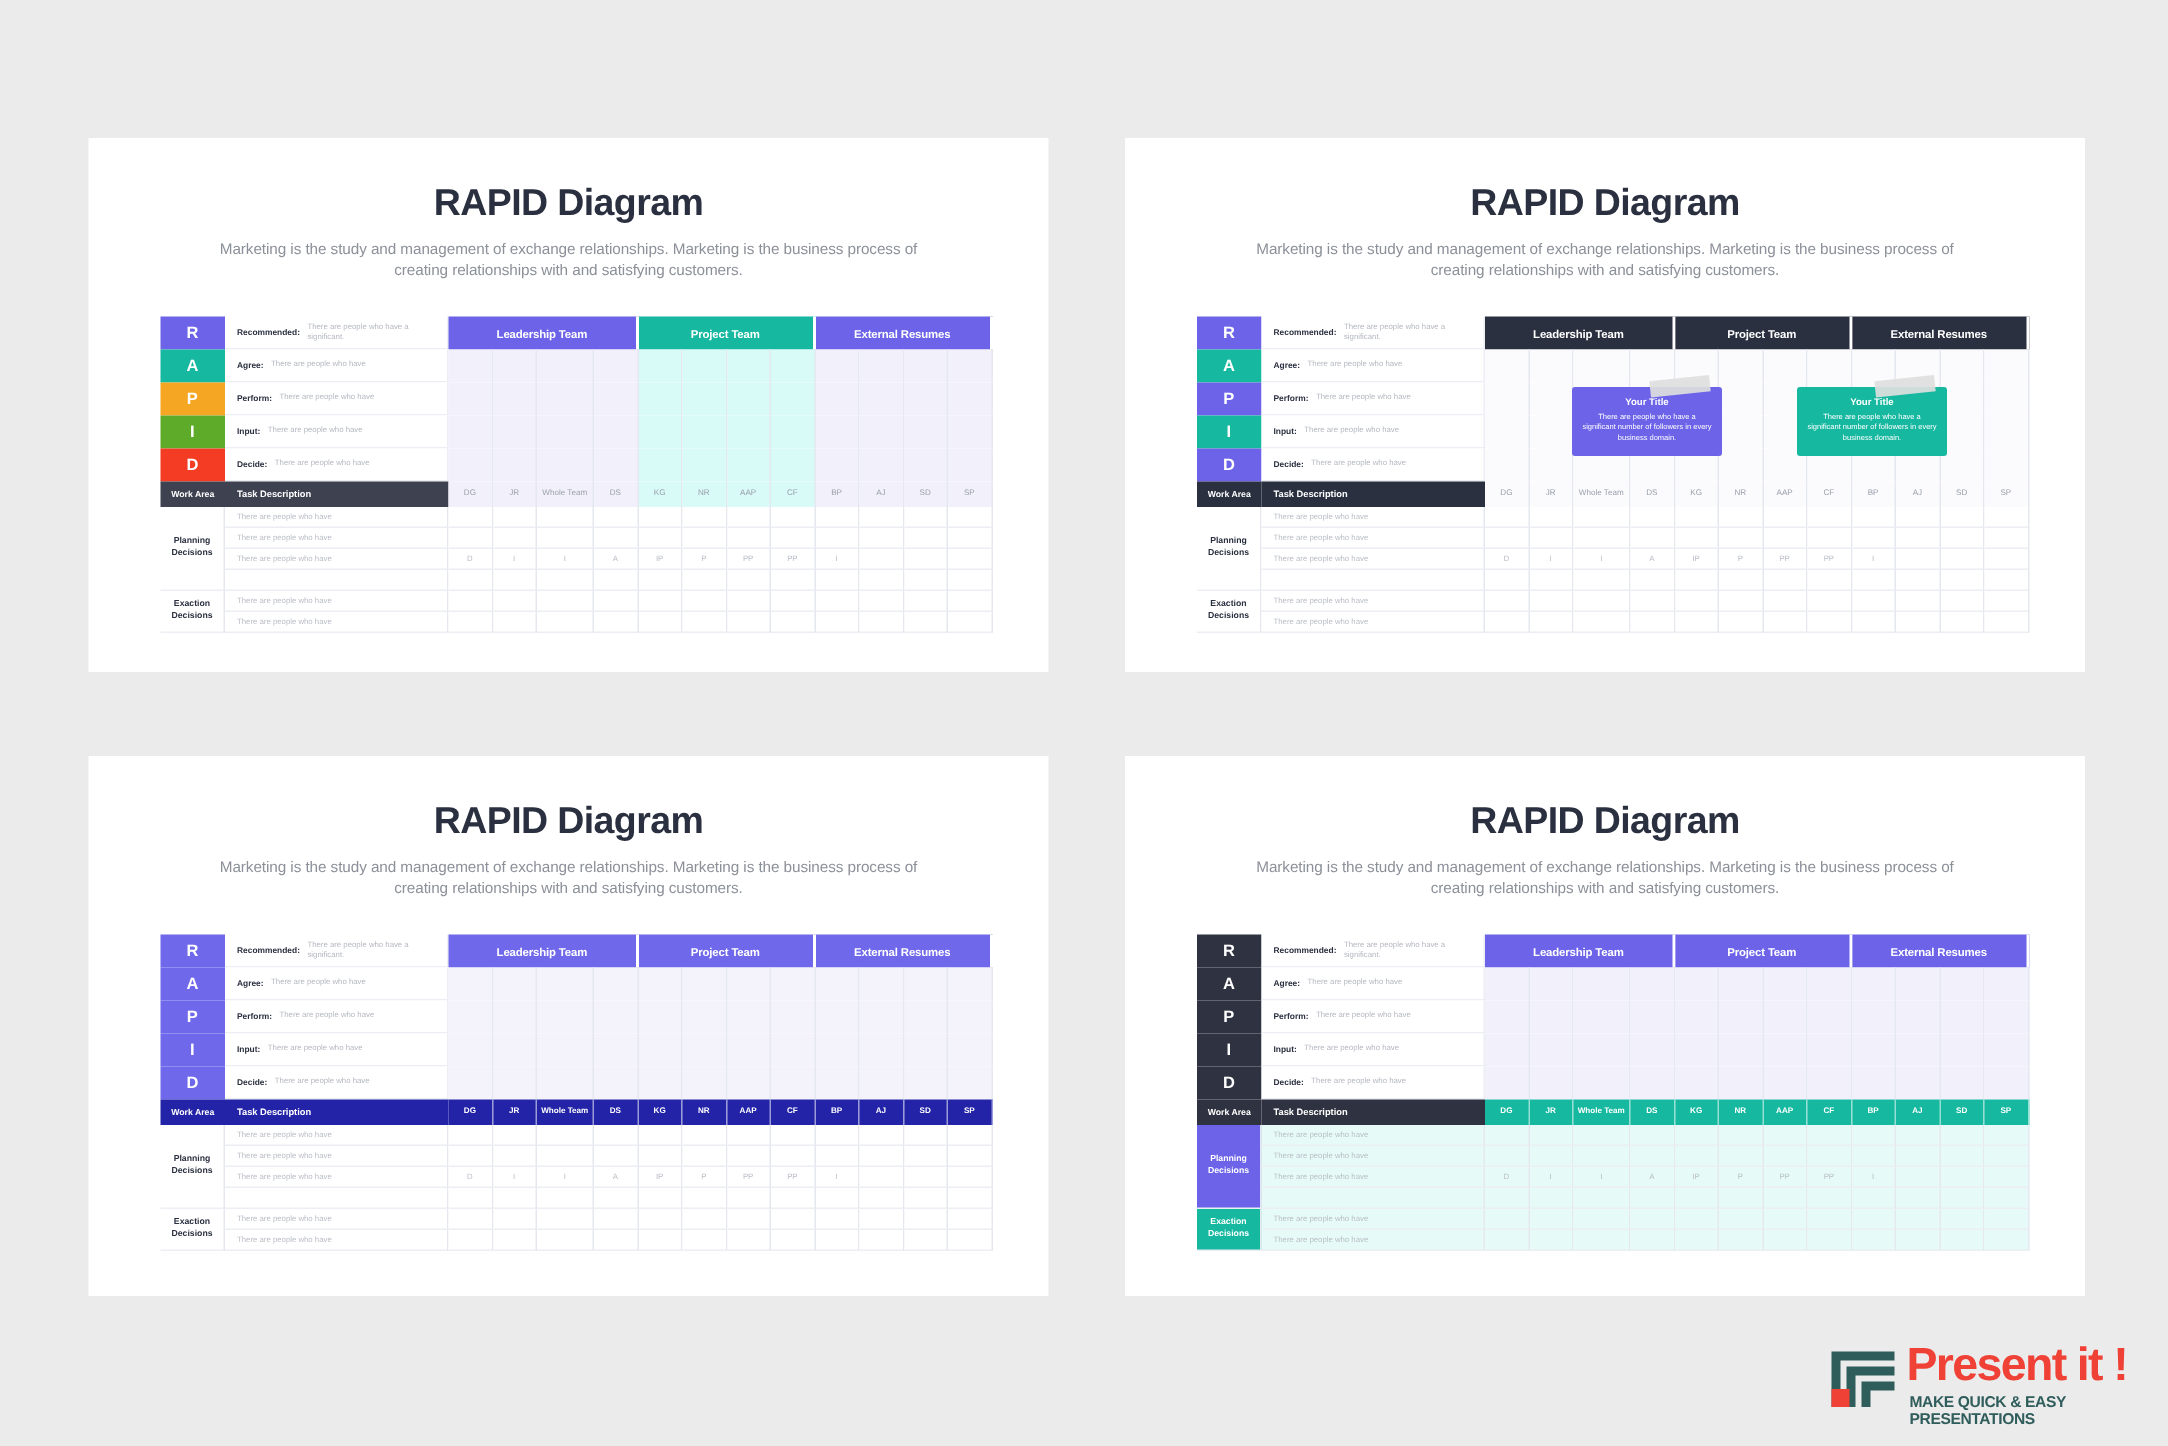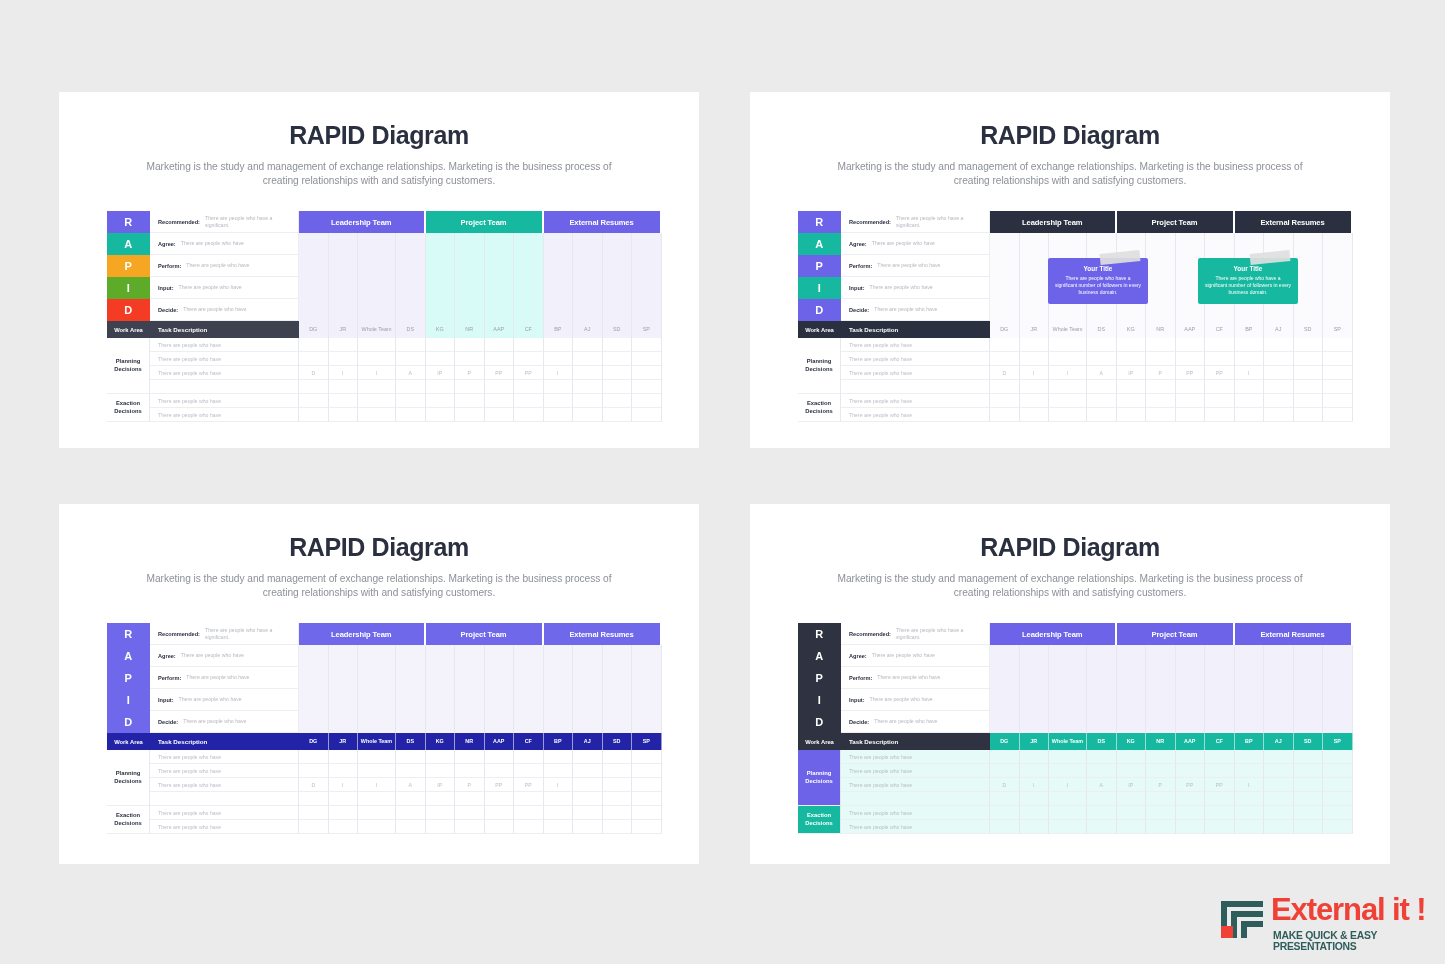--- a/index.html
+++ b/index.html
@@ -1021,15 +1021,15 @@
 
 </div>
 
 <div id="logo">
   <svg class="logo-mark" viewBox="0 0 46 44">
     <path d="M2 3 H44 V9 H8 V40 H2 Z" fill="#2f5d5b"></path>
     <path d="M12 13 H44 V19 H18 V40 H12 Z" fill="#2f5d5b"></path>
     <path d="M22 23 H44 V29 H28 V40 H22 Z" fill="#2f5d5b"></path>
     <rect x="2" y="28" width="12" height="12" fill="#ef4136"></rect>
   </svg>
-  <div class="logo-text">External it !</div>
+  <div class="logo-text">Present it !</div>
   <div class="logo-tag">MAKE QUICK &amp; EASY PRESENTATIONS</div>
 </div>
 
 </body></html>

